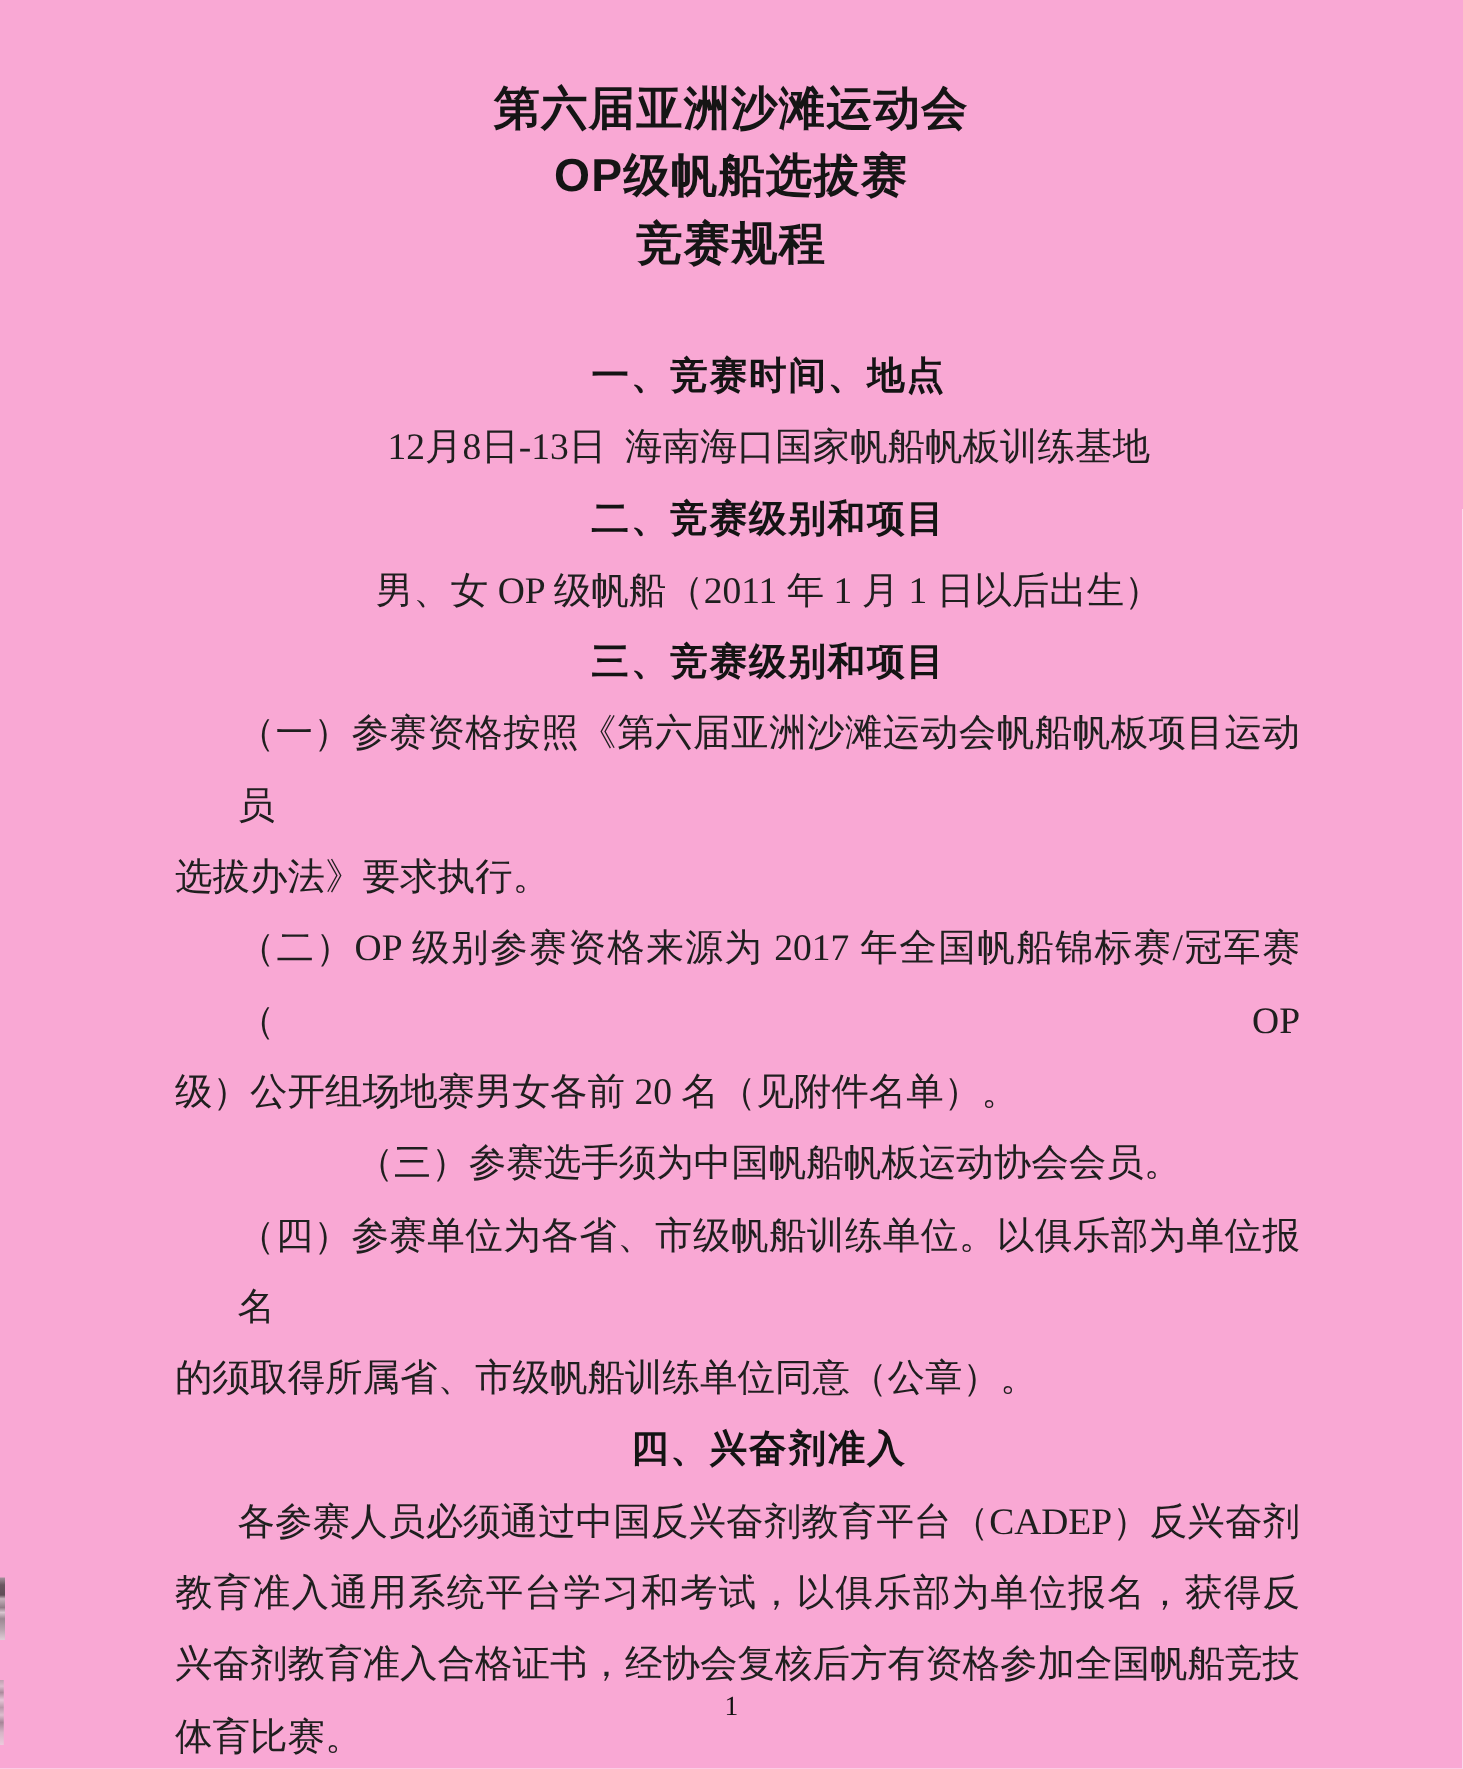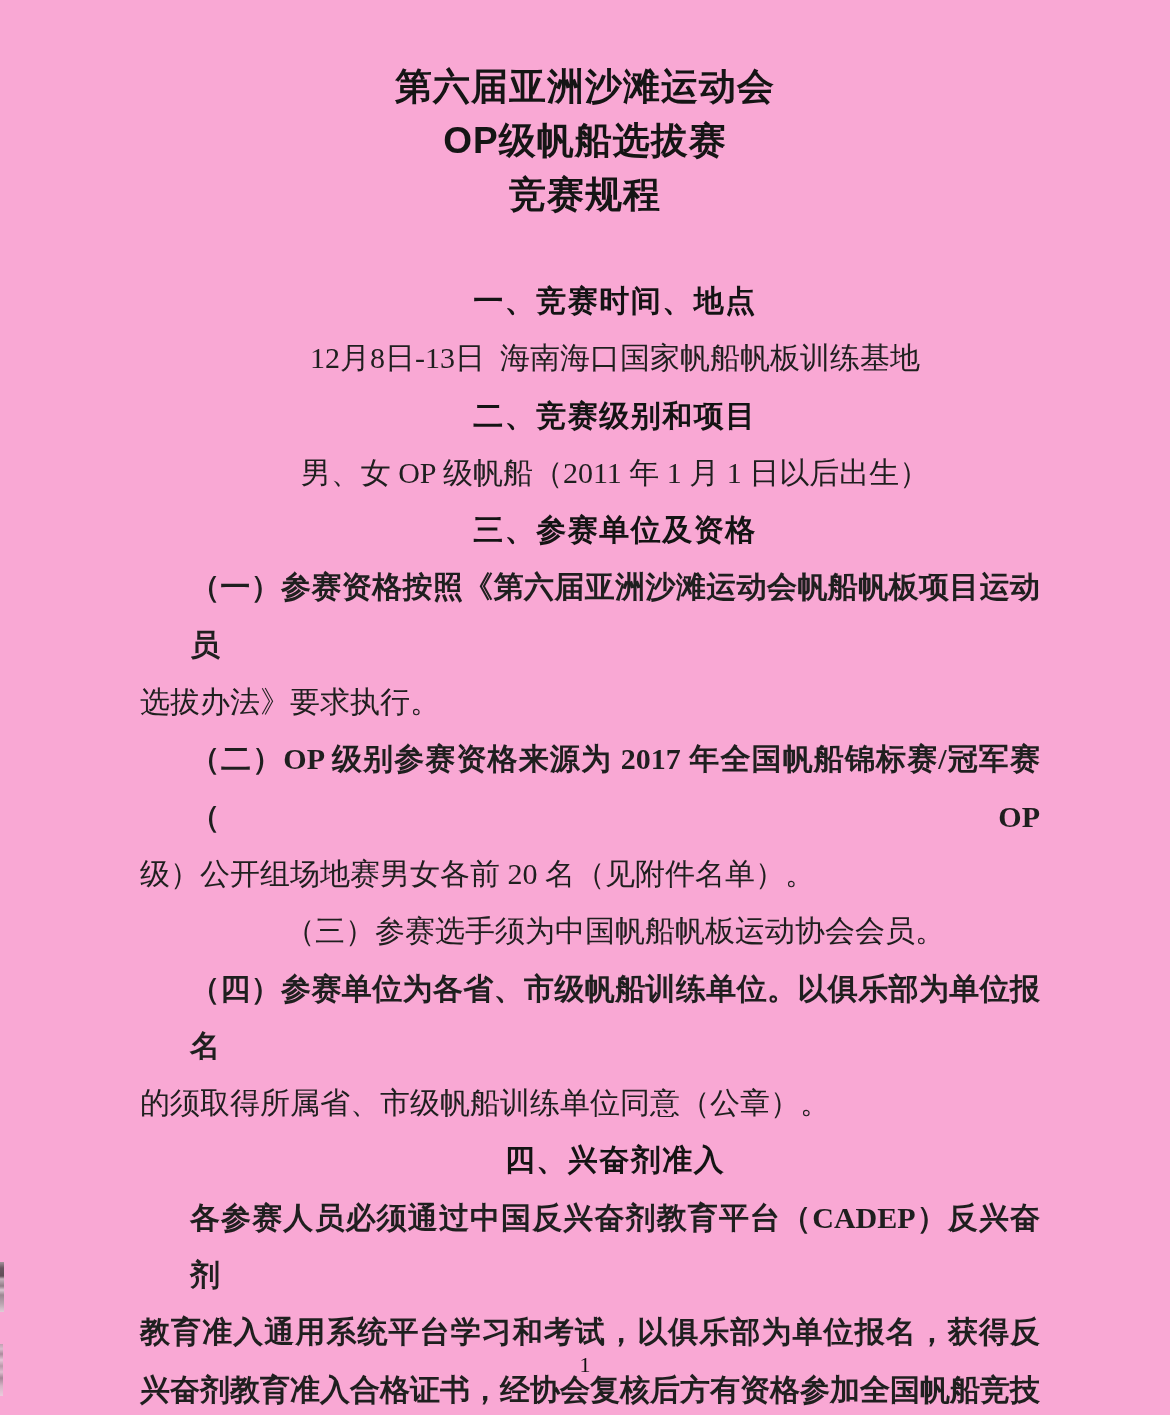--- a/index.html
+++ b/index.html
@@ -51,21 +51,20 @@
     letter-spacing: 1.5px;
     color: #141414;
   }
   .doc-line.indent {
     padding-left: 50px;
     text-align: center;
   }
   .doc-line.justify {
     text-align: justify;
     text-align-last: justify;
-    font-weight: bold;
   }
   
   .page-footer {
     position: absolute;
     top: 1352px;
     left: 0;
     width: 100%;
     text-align: center;
   }
   .page-number {
@@ -115,21 +114,21 @@
       <div class="title-line">第六届亚洲沙滩运动会</div>
       <div class="title-line">OP级帆船选拔赛</div>
       <div class="title-line">竞赛规程</div>
     </header>
 
   <main class="body-block" id="body-block">
       <div class="doc-line heading indent">一、竞赛时间、地点</div>
       <div class="doc-line body indent">12月8日-13日  海南海口国家帆船帆板训练基地</div>
       <div class="doc-line heading indent">二、竞赛级别和项目</div>
       <div class="doc-line body indent">男、女 OP 级帆船（2011 年 1 月 1 日以后出生）</div>
-      <div class="doc-line heading indent">三、参赛单位及资格</div>
+      <div class="doc-line heading indent">三、竞赛级别和项目</div>
       <div class="doc-line body indent justify">（一）参赛资格按照《第六届亚洲沙滩运动会帆船帆板项目运动员</div>
       <div class="doc-line body">选拔办法》要求执行。</div>
       <div class="doc-line body indent justify">（二）OP 级别参赛资格来源为 2017 年全国帆船锦标赛/冠军赛（OP</div>
       <div class="doc-line body">级）公开组场地赛男女各前 20 名（见附件名单）。</div>
       <div class="doc-line body indent">（三）参赛选手须为中国帆船帆板运动协会会员。</div>
       <div class="doc-line body indent justify">（四）参赛单位为各省、市级帆船训练单位。以俱乐部为单位报名</div>
       <div class="doc-line body">的须取得所属省、市级帆船训练单位同意（公章）。</div>
       <div class="doc-line heading indent">四、兴奋剂准入</div>
       <div class="doc-line body indent justify">各参赛人员必须通过中国反兴奋剂教育平台（CADEP）反兴奋剂</div>
       <div class="doc-line body justify">教育准入通用系统平台学习和考试，以俱乐部为单位报名，获得反</div>

